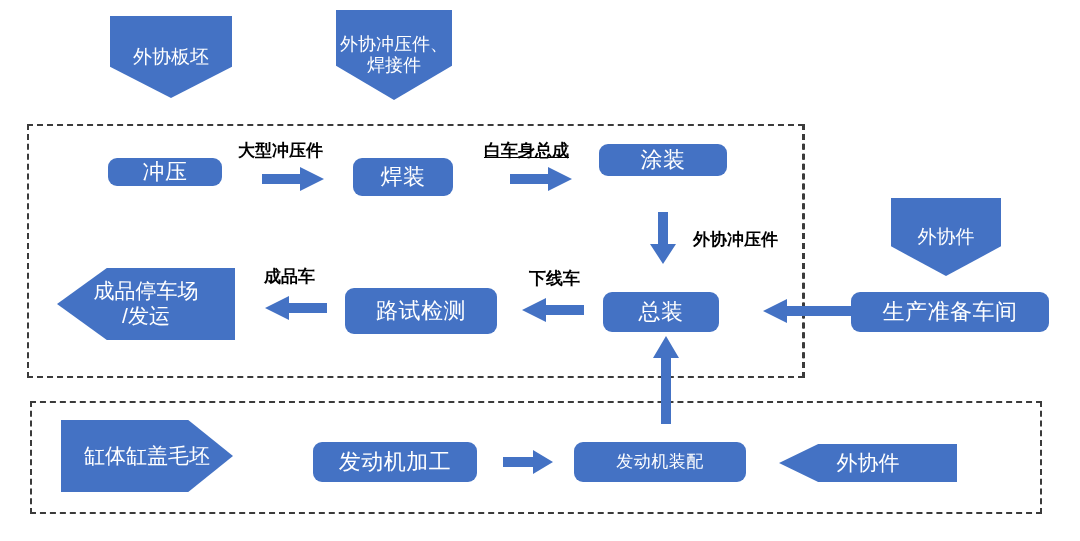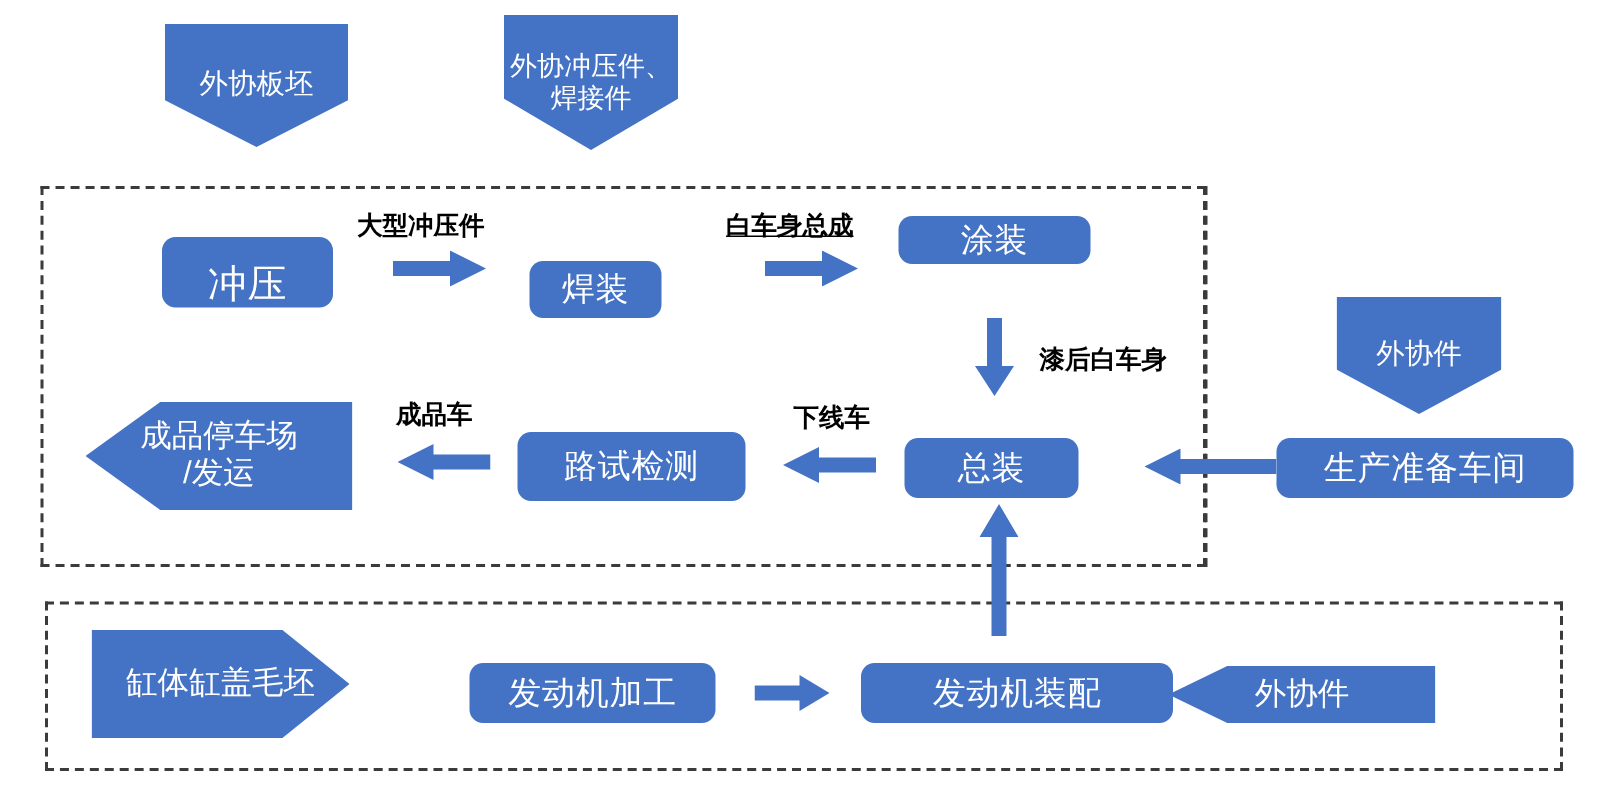--- a/index.html
+++ b/index.html
@@ -116,33 +116,33 @@
 
   <div class="shape pent-down" style="left:336px; top:10px; width:116px; height:90px; font-size:18px;">
     <span>外协冲压件、
 焊接件</span>
   </div>
 
   <div class="shape pent-down" style="left:891px; top:198px; width:110px; height:78px; font-size:19px;">
     <span>外协件</span>
   </div>
 
-  <div class="node rounded" style="left:108px; top:158px; width:114px; height:47px; font-size:26px;align-items:flex-end;">
+  <div class="node rounded" style="left:108px; top:158px; width:114px; height:28px; font-size:22px;">
     <span>冲压</span>
   </div>
 
   <div class="edge-label" style="left:238px; top:142px; font-size:17px;">大型冲压件</div>
 
   <div class="arrow" style="left:262px; top:167px;">
     <svg width="62" height="24" viewBox="0 0 62 24">
       <polygon points="0,7 38,7 38,0 62,12 38,24 38,17 0,17" fill="#4472C4"></polygon>
     </svg>
   </div>
 
-  <div class="node rounded" style="left:353px; top:174px; width:88px; height:38px; font-size:22px;">
+  <div class="node rounded" style="left:353px; top:158px; width:100px; height:38px; font-size:22px;">
     <span>焊装</span>
   </div>
 
   <div class="edge-label" style="left:484px; top:142px; font-size:17px;text-decoration:underline;">白车身总成</div>
 
   <div class="arrow" style="left:510px; top:167px;">
     <svg width="62" height="24" viewBox="0 0 62 24">
       <polygon points="0,7 38,7 38,0 62,12 38,24 38,17 0,17" fill="#4472C4"></polygon>
     </svg>
   </div>
@@ -150,21 +150,21 @@
   <div class="node rounded" style="left:599px; top:144px; width:128px; height:32px; font-size:22px;">
     <span>涂装</span>
   </div>
 
   <div class="arrow" style="left:650px; top:212px;">
     <svg width="26" height="52" viewBox="0 0 26 52">
       <polygon points="8,0 18,0 18,32 26,32 13,52 0,32 8,32" fill="#4472C4"></polygon>
     </svg>
   </div>
 
-  <div class="edge-label" style="left:693px; top:231px; font-size:17px;">漆后白车身</div>
+  <div class="edge-label" style="left:693px; top:231px; font-size:17px;">外协冲压件</div>
 
   <div class="v-dashline" style="left:803px; top:124px; height:254px;"></div>
 
   <div class="shape pent-left" style="left:57px; top:268px; width:178px; height:72px; font-size:21px;">
     <span>成品停车场
 /发运</span>
   </div>
 
   <div class="edge-label" style="left:264px; top:268px; font-size:17px;">成品车</div>
 
@@ -213,21 +213,21 @@
   <div class="node rounded" style="left:313px; top:442px; width:164px; height:40px; font-size:22px;">
     <span>发动机加工</span>
   </div>
 
   <div class="arrow" style="left:503px; top:450px;">
     <svg width="50" height="24" viewBox="0 0 50 24">
       <polygon points="0,7 30,7 30,0 50,12 30,24 30,17 0,17" fill="#4472C4"></polygon>
     </svg>
   </div>
 
-  <div class="node rounded" style="left:574px; top:442px; width:208px; height:40px; font-size:22px;text-align:center;">
+  <div class="node rounded" style="left:574px; top:442px; width:172px; height:40px; font-size:17px;text-align:center;">
     <span>发动机装配</span>
   </div>
 
   <div class="shape chev-left" style="left:779px; top:444px; width:178px; height:38px; font-size:21px;">
     <span>外协件</span>
   </div>
 
 </div>
 
 </body></html>

